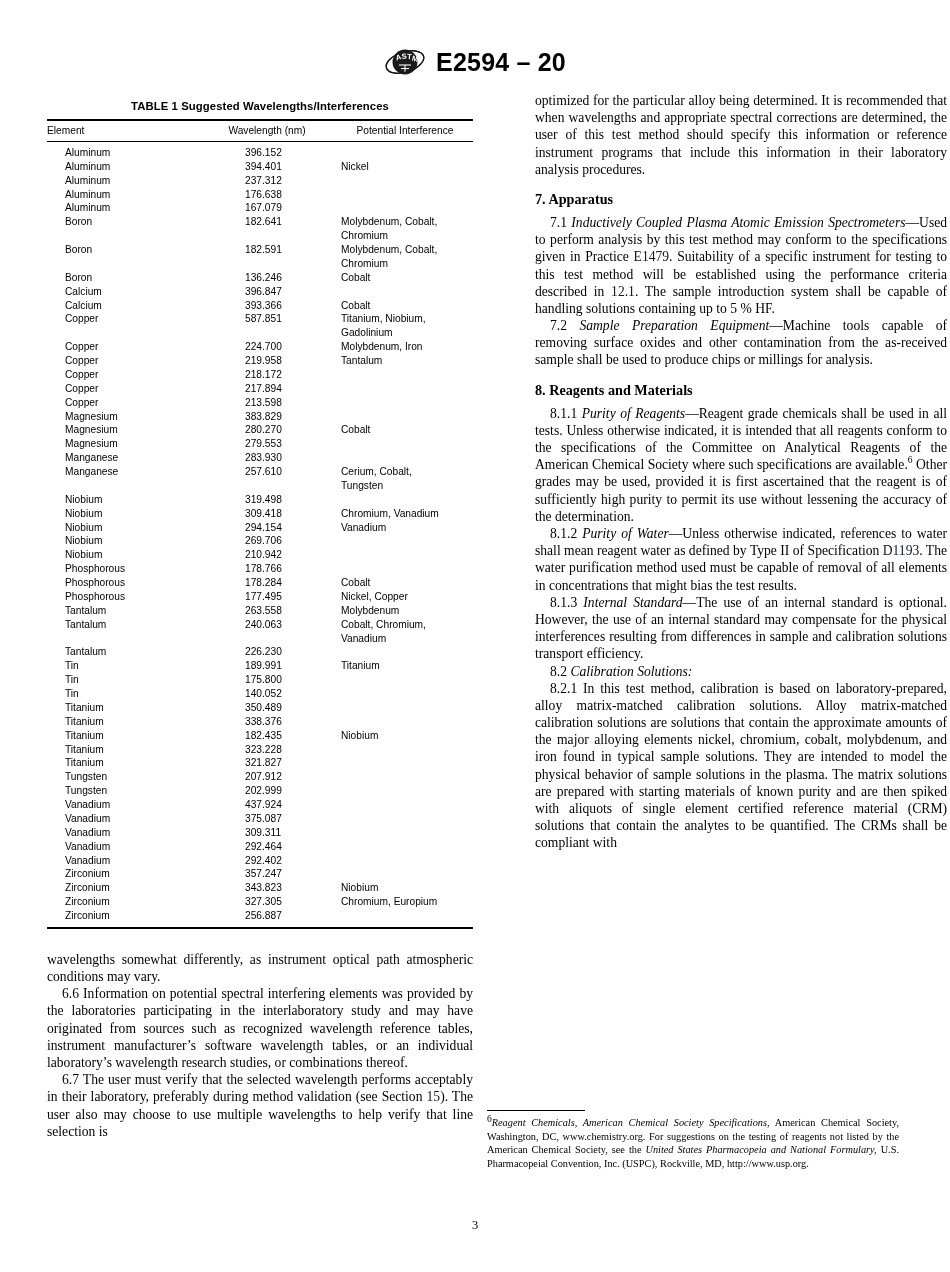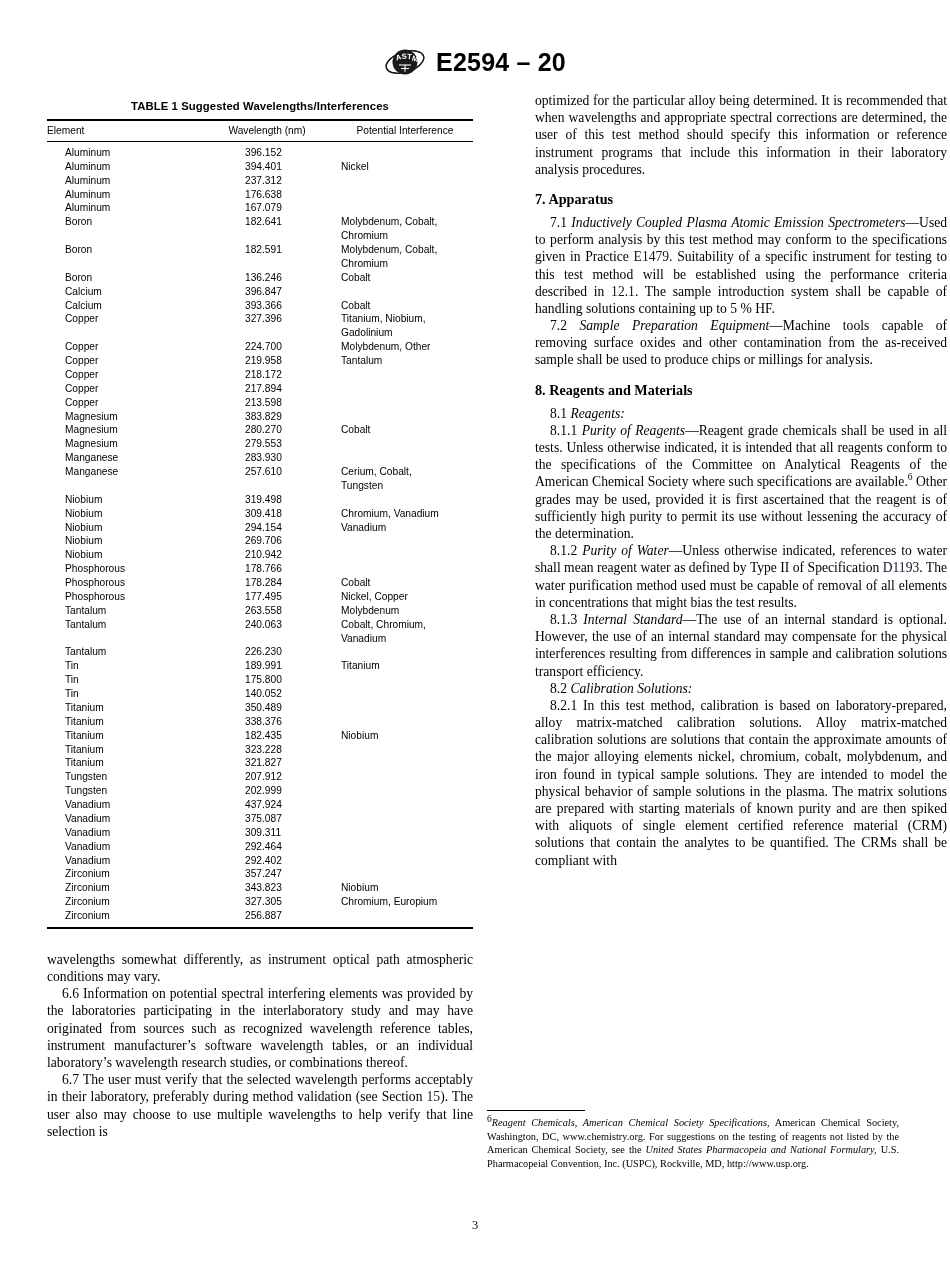--- a/index.html
+++ b/index.html
@@ -262,27 +262,27 @@
           <td class="c-wave">396.847</td>
           <td class="c-interf"><span></span></td>
         </tr>
         <tr>
           <td class="c-element">Calcium</td>
           <td class="c-wave">393.366</td>
           <td class="c-interf"><span>Cobalt</span></td>
         </tr>
         <tr>
           <td class="c-element">Copper</td>
-          <td class="c-wave">327.396</td>
+          <td class="c-wave">587.851</td>
           <td class="c-interf"><span>Titanium, Niobium,</span><span class="interf-line2">Gadolinium</span></td>
         </tr>
         <tr>
           <td class="c-element">Copper</td>
           <td class="c-wave">224.700</td>
-          <td class="c-interf"><span>Molybdenum, Other</span></td>
+          <td class="c-interf"><span>Molybdenum, Iron</span></td>
         </tr>
         <tr>
           <td class="c-element">Copper</td>
           <td class="c-wave">219.958</td>
           <td class="c-interf"><span>Tantalum</span></td>
         </tr>
         <tr>
           <td class="c-element">Copper</td>
           <td class="c-wave">218.172</td>
           <td class="c-interf"><span></span></td>
@@ -487,21 +487,20 @@
   <p class="prose">optimized for the particular alloy being determined. It is recommended that when wavelengths and appropriate spectral corrections are determined, the user of this test method should specify this information or reference instrument programs that include this information in their laboratory analysis procedures.</p>
 
   <h2 class="section-head">7.  Apparatus</h2>
 
   <p class="prose para-indent"><span>7.1 </span><span class="it">Inductively Coupled Plasma Atomic Emission Spectrometers</span><span>—Used to perform analysis by this test method may conform to the specifications given in Practice </span><span class="ref-link">E1479</span><span>. Suitability of a specific instrument for testing to this test method will be established using the performance criteria described in </span><span class="ref-link">12.1</span><span>. The sample introduction system shall be capable of handling solutions containing up to 5 % HF.</span></p>
 
   <p class="prose para-indent gap-para"><span>7.2 </span><span class="it">Sample Preparation Equipment</span><span>—Machine tools capable of removing surface oxides and other contamination from the as-received sample shall be used to produce chips or millings for analysis.</span></p>
 
   <h2 class="section-head">8.  Reagents and Materials</h2>
 
-  <p class="prose para-indent"><span>8.1 </span><span class="it">Reagents:</span></p>
 
   <p class="prose para-indent"><span>8.1.1 </span><span class="it">Purity of Reagents</span><span>—Reagent grade chemicals shall be used in all tests. Unless otherwise indicated, it is intended that all reagents conform to the specifications of the Committee on Analytical Reagents of the American Chemical Society where such specifications are available.</span><span class="sup">6</span><span> Other grades may be used, provided it is first ascertained that the reagent is of sufficiently high purity to permit its use without lessening the accuracy of the determination.</span></p>
 
   <p class="prose para-indent"><span>8.1.2 </span><span class="it">Purity of Water</span><span>—Unless otherwise indicated, references to water shall mean reagent water as defined by Type II of Specification </span><span class="ref-link">D1193</span><span>. The water purification method used must be capable of removal of all elements in concentrations that might bias the test results.</span></p>
 
   <p class="prose para-indent"><span>8.1.3 </span><span class="it">Internal Standard</span><span>—The use of an internal standard is optional. However, the use of an internal standard may compensate for the physical interferences resulting from differences in sample and calibration solutions transport efficiency.</span></p>
 
   <p class="prose para-indent"><span>8.2 </span><span class="it">Calibration Solutions:</span></p>
 
   <p class="prose para-indent">8.2.1 In this test method, calibration is based on laboratory-prepared, alloy matrix-matched calibration solutions. Alloy matrix-matched calibration solutions are solutions that contain the approximate amounts of the major alloying elements nickel, chromium, cobalt, molybdenum, and iron found in typical sample solutions. They are intended to model the physical behavior of sample solutions in the plasma. The matrix solutions are prepared with starting materials of known purity and are then spiked with aliquots of single element certified reference material (CRM) solutions that contain the analytes to be quantified. The CRMs shall be compliant with</p>

